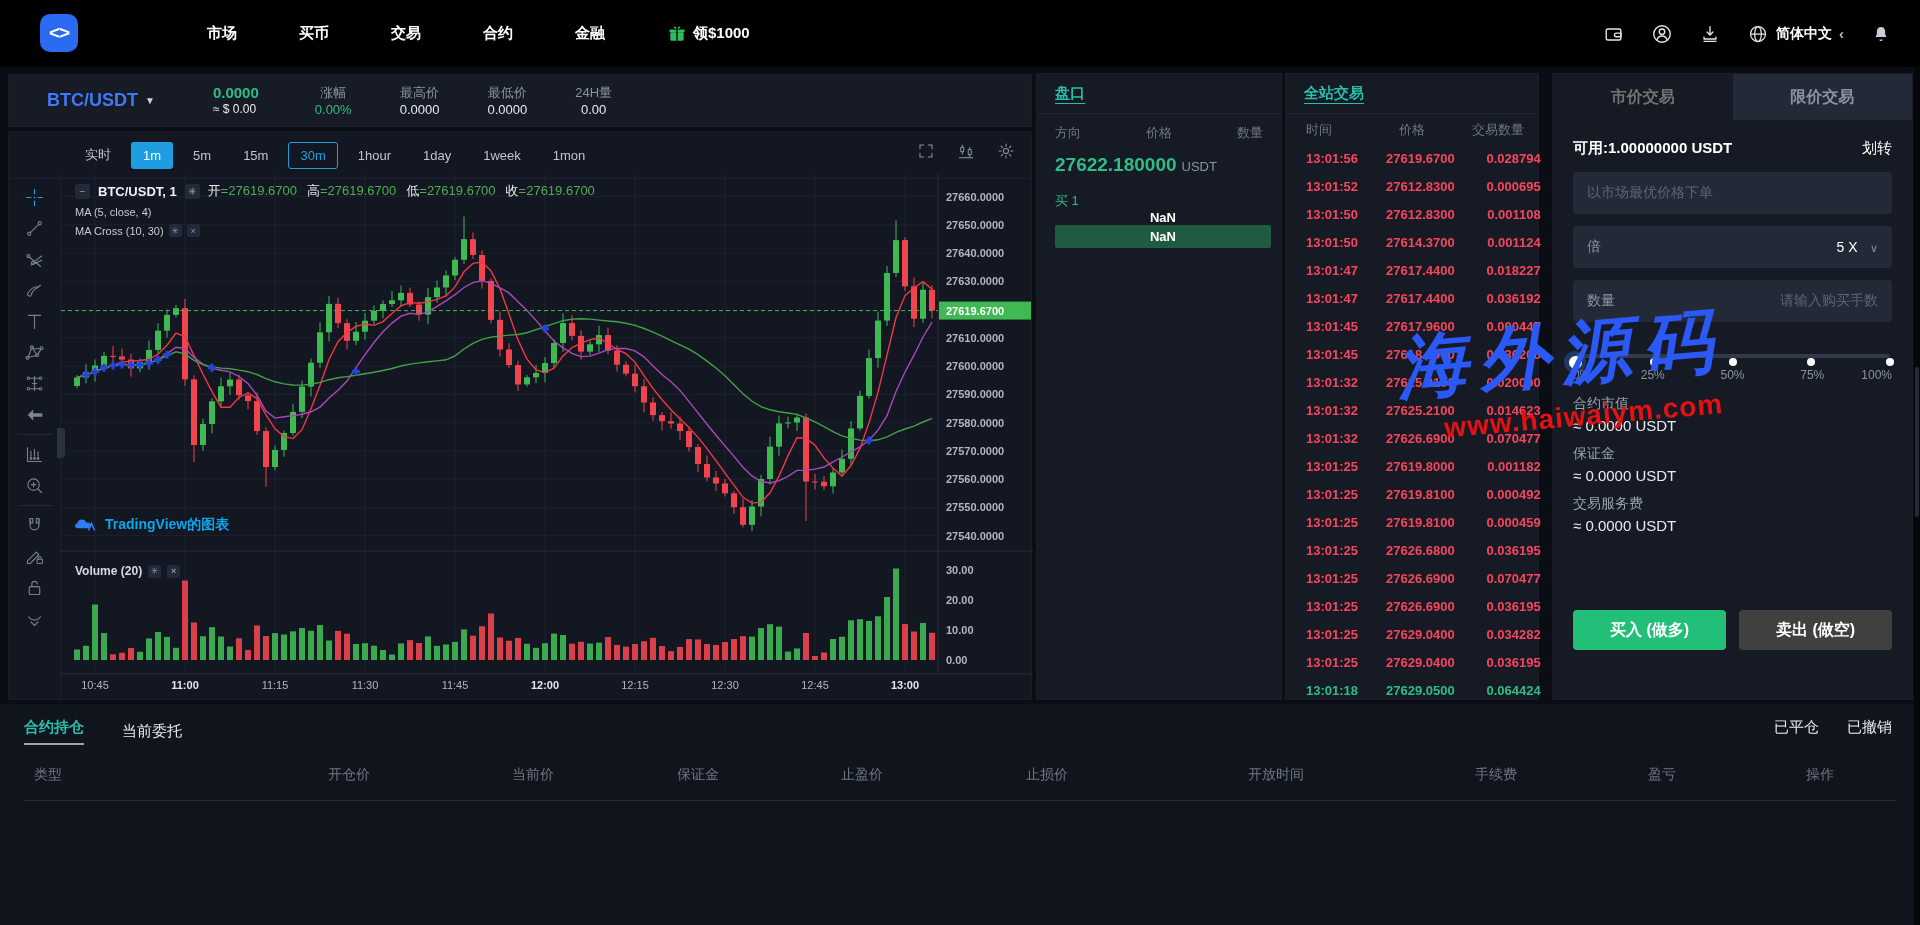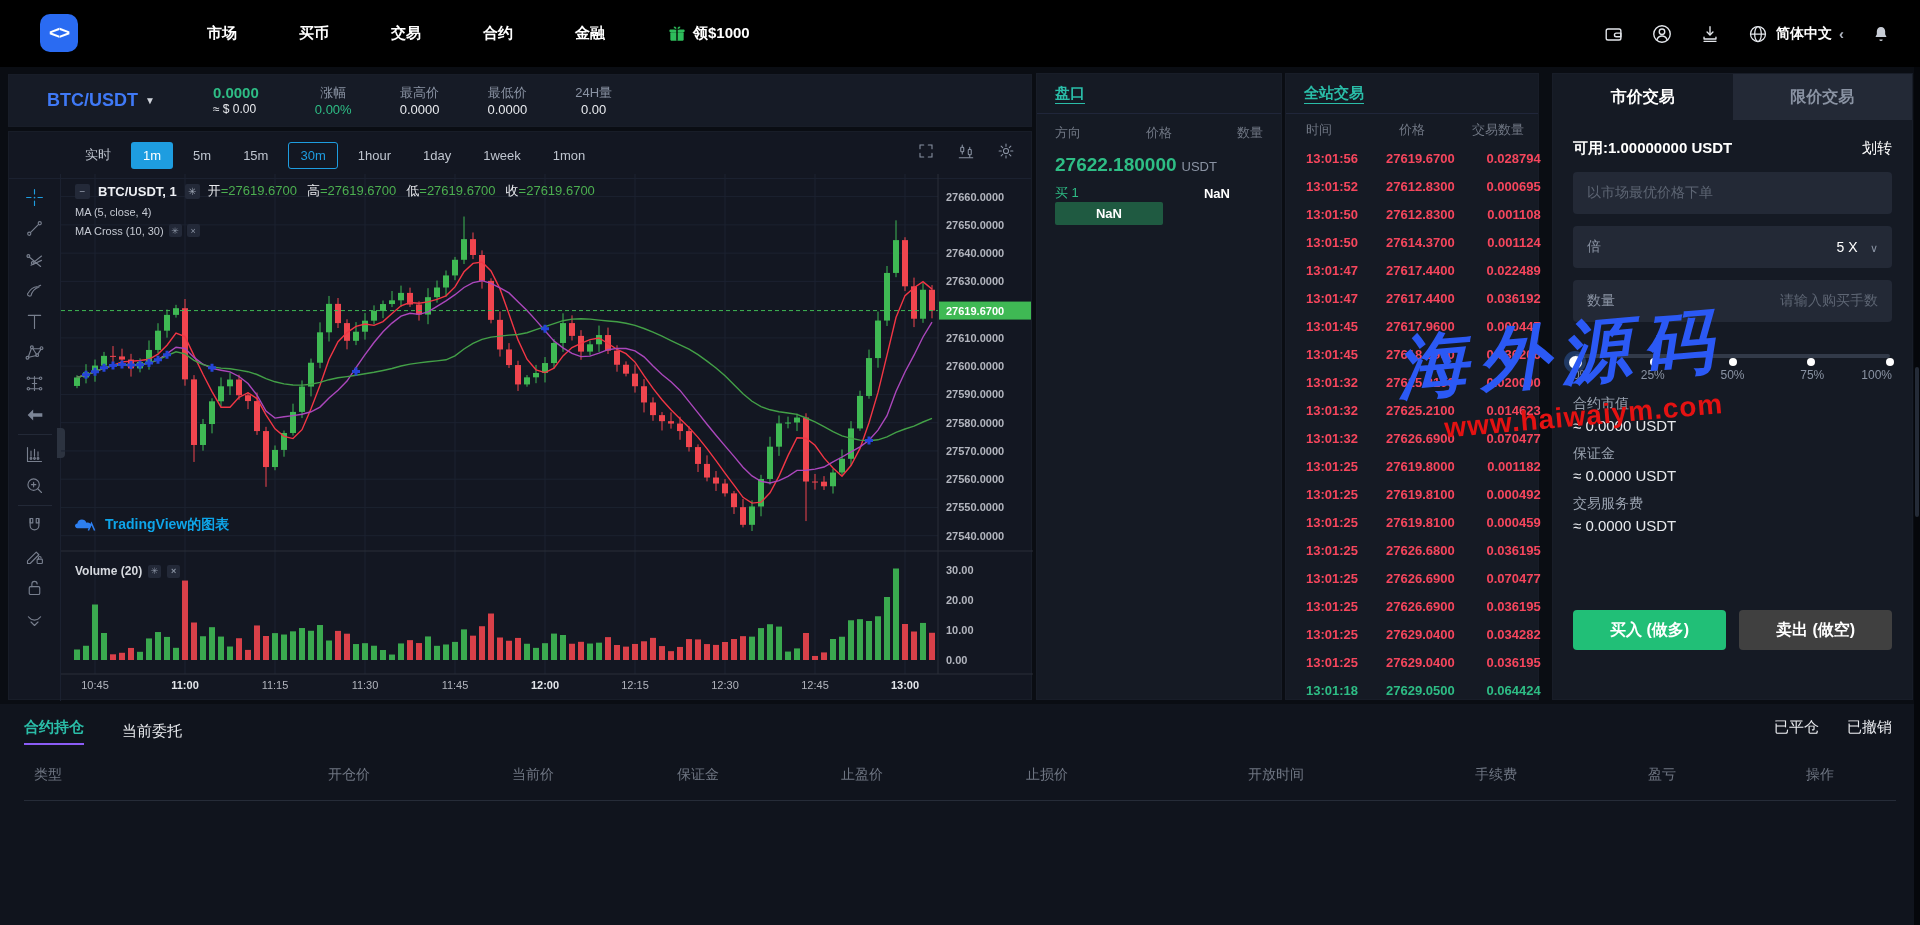--- a/index.html
+++ b/index.html
@@ -82,22 +82,22 @@
   .panel-title span { color:#2abda8; font-size:15px; font-weight:bold; text-decoration:underline;
     text-underline-offset:5px; }
   .ob-head { display:grid; grid-template-columns:1fr 1fr 1fr; padding:0 18px; height:30px;
     align-items:center; margin-top:4px; }
   .ob-head div { color:#6f7683; font-size:13px; }
   .ob-head div:nth-child(2){ text-align:center; }
   .ob-head div:nth-child(3){ text-align:right; }
   #ob-price-row { padding:6px 18px 0; }
   #ob-price { color:#2ebd85; font-size:19px; font-weight:bold; }
   #ob-unit { color:#8a93a3; font-size:13px; font-weight:normal; margin-left:5px; }
-  #ob-level { display:grid; grid-template-columns:1fr 1fr; padding:0 10px 0 18px; height:30px;
-    align-items:center; margin-top:8px; }
+  #ob-level { display:grid; grid-template-columns:1fr; padding:0 10px 0 18px; height:30px;
+    align-items:center; margin-top:16px; }
   #ob-side { color:#2ebd85; font-size:13px; }
   #ob-lp { text-align:center; color:#fff; font-size:13px; font-weight:bold; }
   #ob-lq { background:#1f5a41; color:#fff; font-size:13px; font-weight:bold; text-align:center;
     padding:4px 0; border-radius:2px; }
 
   
   #trades { left:1285px; top:73px; width:254px; height:627px; }
   .tr-head { display:grid; grid-template-columns:80px 1fr 86px; padding:0 14px 0 20px; height:24px;
     align-items:center; margin-top:4px; }
   .tr-head div { color:#6f7683; font-size:13px; }
@@ -109,21 +109,21 @@
   .trade-row div:nth-child(2){ text-align:center; }
   .trade-row div:nth-child(3){ text-align:right; }
   .trade-row.r { color:#f6465d; }
   .trade-row.g { color:#2ebd85; }
 
   
   #tradeform { left:1552px; top:73px; width:361px; height:627px; }
   #tf-tabs { display:flex; height:46px; }
   .form-tab { flex:1; display:flex; align-items:center; justify-content:center; font-size:16px;
     font-weight:bold; cursor:pointer; }
-  .form-tab.active { background:#151a24; color:#ffffff; }
+  .form-tab.active { background:#151a24; color:#737373; }
   .form-tab.inactive { background:#232936; color:#8a93a3; }
   #tf-body { padding:16px 20px 0; position:relative; }
   #avail-row { display:flex; justify-content:space-between; align-items:center; height:24px; }
   #avail { color:#fff; font-size:15px; font-weight:bold; }
   #transfer { color:#fff; font-size:15px; cursor:pointer; }
   .f-input { height:42px; background:#232936; border-radius:4px; margin-top:12px; display:flex;
     align-items:center; justify-content:space-between; padding:0 14px; }
   .f-ph { color:#5d6573; font-size:14px; }
   .f-label { color:#8a93a3; font-size:14px; }
   .f-value { color:#fff; font-size:14px; }
@@ -144,21 +144,21 @@
   #btn-row { position:absolute; left:20px; right:20px; top:490px; display:flex; gap:13px; }
   .trade-btn { flex:1; height:40px; border:none; border-radius:4px; color:#fff; font-size:16px;
     font-weight:bold; cursor:pointer; font-family:inherit; }
   #buy-btn { background:#21bf77; }
   #sell-btn { background:#404040; }
 
   
   #bottom { position:absolute; left:0; top:704px; width:1920px; height:221px; background:#10141d; overflow:hidden; }
   #bottom-tabs { position:absolute; left:24px; top:14px; display:flex; gap:38px; align-items:center; }
   .btab { font-size:15px; cursor:pointer; }
-  .btab.active { color:#2abda8; font-weight:bold; border-bottom:2px solid #8b5cf6; padding-bottom:6px; }
+  .btab.active { color:#2abda8; font-weight:bold; border-bottom:2px solid #a3a3a3; padding-bottom:6px; }
   .btab.plain { color:#e8eaee; }
   #bottom-links { position:absolute; right:28px; top:14px; display:flex; gap:28px; }
   .blink { color:#e8eaee; font-size:15px; cursor:pointer; }
   #pos-headers { position:absolute; left:0; top:62px; width:1920px; height:30px; }
   .pos-h { position:absolute; color:#6f7683; font-size:14px; transform:translateX(-50%); white-space:nowrap; }
   .pos-h.left { transform:none; }
   #pos-divider { position:absolute; left:24px; right:24px; top:96px; height:1px; background:#262c38; }
 
   
   #watermark { position:absolute; left:1398px; top:308px; z-index:60; pointer-events:none;
@@ -848,21 +848,21 @@
           <div>0.001108</div>
         </div>
         <div class="trade-row r">
           <div>13:01:50</div>
           <div>27614.3700</div>
           <div>0.001124</div>
         </div>
         <div class="trade-row r">
           <div>13:01:47</div>
           <div>27617.4400</div>
-          <div>0.022489</div>
+          <div>0.018227</div>
         </div>
         <div class="trade-row r">
           <div>13:01:47</div>
           <div>27617.4400</div>
           <div>0.036192</div>
         </div>
         <div class="trade-row r">
           <div>13:01:45</div>
           <div>27617.9600</div>
           <div>0.000447</div>

